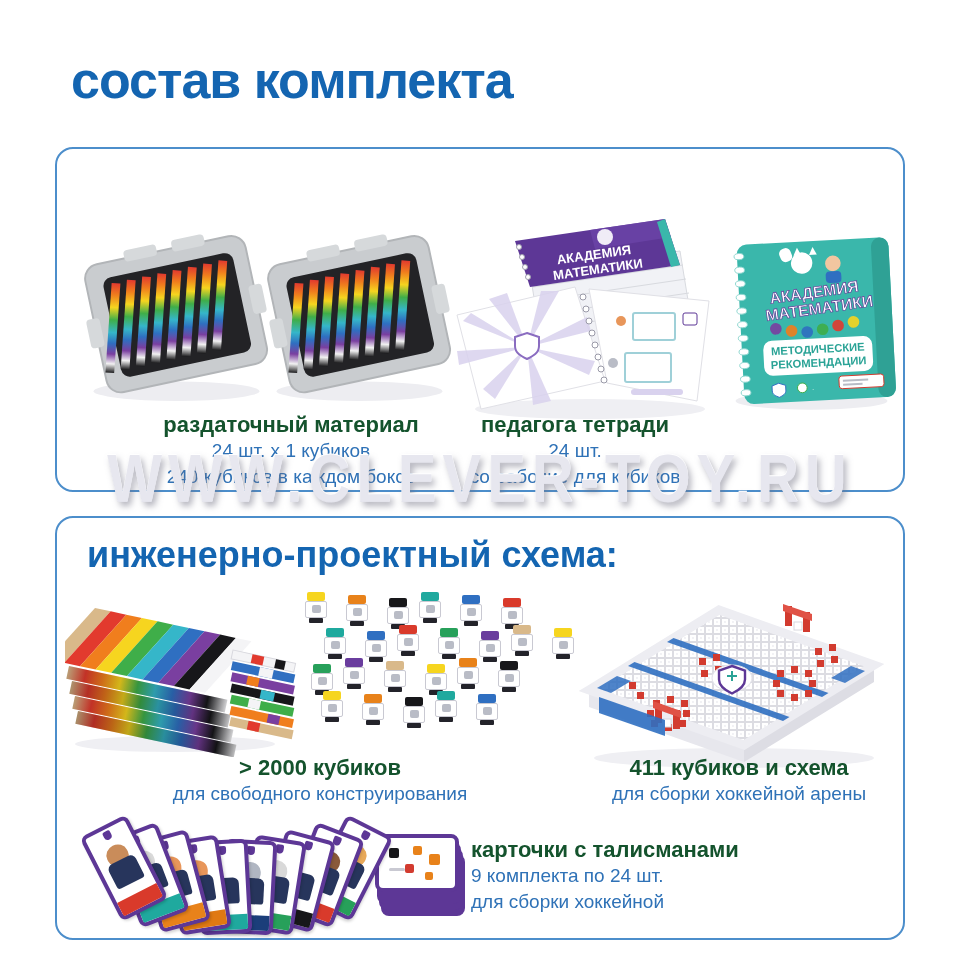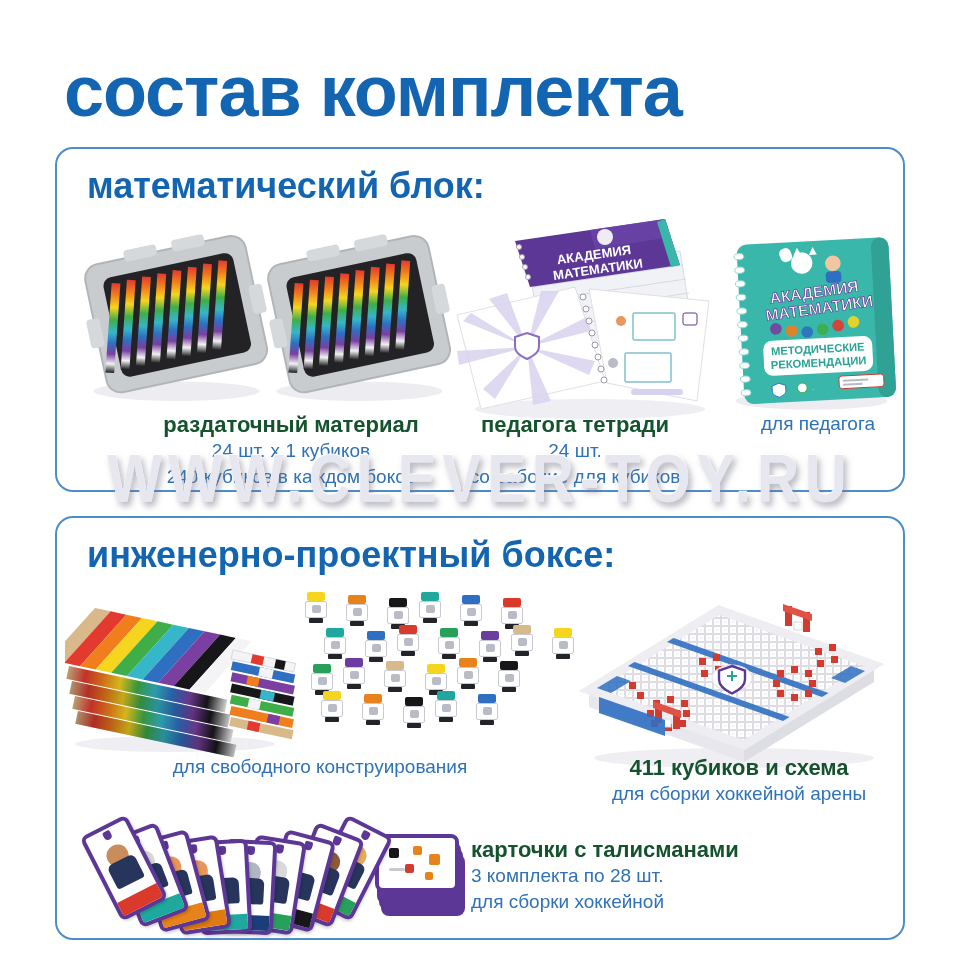--- a/index.html
+++ b/index.html
@@ -1,18 +1,18 @@
 <!DOCTYPE html>
 <html><head>
 <meta charset="utf-8">
 <style>
   html,body{margin:0;padding:0;background:#ffffff;}
   .canvas{position:relative;width:960px;height:960px;background:#ffffff;overflow:hidden;
           font-family:"Liberation Sans", sans-serif;}
-  .page-title{position:absolute;left:64px;top:50px;font-size:72px;font-weight:800;
+  .page-title{position:absolute;left:71px;top:50px;font-size:52px;font-weight:800;
               color:#1465b1;letter-spacing:-1px;}
   .panel{position:absolute;left:55px;width:850px;border:2px solid #4c8ecb;border-radius:18px;
          background:#ffffff;box-sizing:border-box;}
   .panel-1{top:147px;height:345px;}
   .panel-2{top:516px;height:424px;}
   .panel-heading{position:absolute;left:30px;top:16px;font-size:36px;font-weight:800;color:#1465b1;}
   .caption{position:absolute;text-align:center;color:#2f72b7;}
   .caption .cap-title{font-size:22px;font-weight:700;color:#14532d;line-height:27px;}
   .caption .cap-line{font-size:19px;line-height:26px;}
   .caption-left{text-align:left;}
@@ -80,21 +80,20 @@
         <rect width="8" height="8" fill="#ffffff"></rect>
         <rect x="0.5" y="0.5" width="7" height="7" fill="none" stroke="#dcdce2" stroke-width="1"></rect>
         <circle cx="4" cy="4" r="0.9" fill="#ececf1"></circle>
       </pattern>
     </defs>
   </svg>
 
   <div class="page-title">состав комплекта</div>
 
   <div class="panel panel-1">
-    <div class="panel-heading">математический блок:</div>
 
     <svg class="art" style="left:22px;top:72px;" width="195" height="195" viewBox="0 0 200 195">
       <ellipse cx="100" cy="172" rx="85" ry="10" fill="#ededf1"></ellipse>
       <g transform="rotate(-12 100 95)">
         <rect x="16" y="26" width="168" height="134" rx="15" fill="#c9cccf" stroke="#b2b5b8" stroke-width="2"></rect>
         <rect x="60" y="18" width="34" height="12" rx="4" fill="#d6d9db"></rect>
         <rect x="110" y="18" width="34" height="12" rx="4" fill="#d6d9db"></rect>
         <rect x="8" y="80" width="14" height="30" rx="4" fill="#d6d9db"></rect>
         <rect x="178" y="80" width="14" height="30" rx="4" fill="#d6d9db"></rect>
         <rect x="33" y="42" width="136" height="104" rx="9" fill="#232326"></rect>
@@ -274,28 +273,27 @@
       <div class="cap-title">раздаточный материал</div>
       <div class="cap-line">24 шт. х 1 кубиков</div>
       <div class="cap-line">240 кубиков в каждом боксе</div>
     </div>
     <div class="caption" style="left:353px;top:262px;width:330px;">
       <div class="cap-title">педагога тетради</div>
       <div class="cap-line">24 шт.</div>
       <div class="cap-line">со рабочие для кубиков</div>
     </div>
     <div class="caption" style="left:661px;top:262px;width:200px;">
-      <div class="cap-line">для педагога</div>
     </div>
   </div>
 
   <div class="watermark">WWW.CLEVER-TOY.RU</div>
 
   <div class="panel panel-2">
-    <div class="panel-heading">инженерно-проектный боксе:</div>
+    <div class="panel-heading">инженерно-проектный схема:</div>
 
     <svg class="art" style="left:8px;top:74px;" width="240" height="165" viewBox="0 0 240 165">
       <ellipse cx="110" cy="152" rx="100" ry="8" fill="#efeff3"></ellipse>
 
       <g transform="translate(30,16) rotate(12) skewX(-30)">
         <rect x="0" y="0" width="16" height="60" fill="#d9b98a"></rect>
         <rect x="16" y="0" width="16" height="60" fill="#e23a2e"></rect>
         <rect x="32" y="0" width="16" height="60" fill="#f07e1d"></rect>
         <rect x="48" y="0" width="16" height="60" fill="#f6d51f"></rect>
         <rect x="64" y="0" width="16" height="60" fill="#3fae49"></rect>
@@ -579,20 +577,21 @@
         <rect x="86" y="134" width="7" height="19" fill="#d23b2f"></rect>
         <rect x="104" y="140" width="7" height="19" fill="#d23b2f"></rect>
         <polygon points="84,131 112,141 112,148 84,138" fill="#e05246"></polygon>
         <rect x="94" y="149" width="8" height="8" fill="#ffffff" stroke="#d8d8de"></rect>
       </g>
 
       <polygon points="30,127 96,150 96,166 30,143" fill="#2f6fc1" opacity="0.9"></polygon>
     </svg>
 
     <div class="caption" style="left:63px;top:236px;width:400px;">
+      <div class="cap-title">&gt; 2000 кубиков</div>
       <div class="cap-line">для свободного конструирования</div>
     </div>
     <div class="caption" style="left:482px;top:236px;width:400px;">
       <div class="cap-title">411 кубиков и схема</div>
       <div class="cap-line">для сборки хоккейной арены</div>
     </div>
 
     <div class="fan" style="left:35px;top:298px;">
         <div class="fcard" style="left: 6px; top: 5px; transform: rotate(-27deg); z-index: 20;">
           <div class="fc-badge"></div>
@@ -665,18 +664,18 @@
         <div class="deck-sq" style="left:34px;top:8px;width:9px;height:9px;background:#e8821a;"></div>
         <div class="deck-sq" style="left:50px;top:16px;width:11px;height:11px;background:#e8821a;"></div>
         <div class="deck-sq" style="left:26px;top:26px;width:9px;height:9px;background:#d23b2f;"></div>
         <div class="deck-sq" style="left:46px;top:34px;width:8px;height:8px;background:#e8821a;"></div>
         <div class="deck-sq" style="left:10px;top:30px;width:16px;height:3px;background:#c9c9d2;"></div>
       </div>
     </div>
 
     <div class="caption caption-left" style="left:414px;top:318px;width:330px;">
       <div class="cap-title">карточки с талисманами</div>
-      <div class="cap-line">3 комплекта по 28 шт.</div>
+      <div class="cap-line">9 комплекта по 24 шт.</div>
       <div class="cap-line">для сборки хоккейной</div>
     </div>
   </div>
 
 </div>
 
 </body></html>

